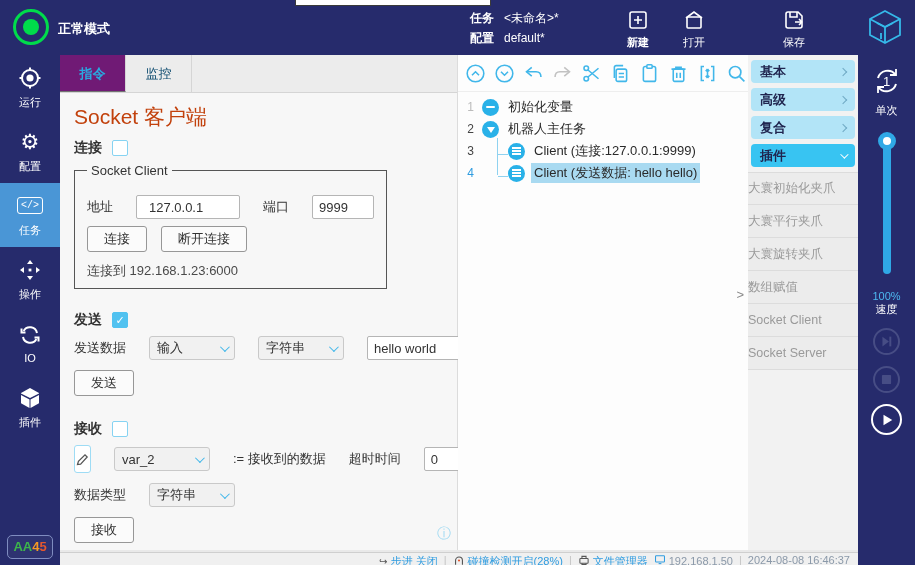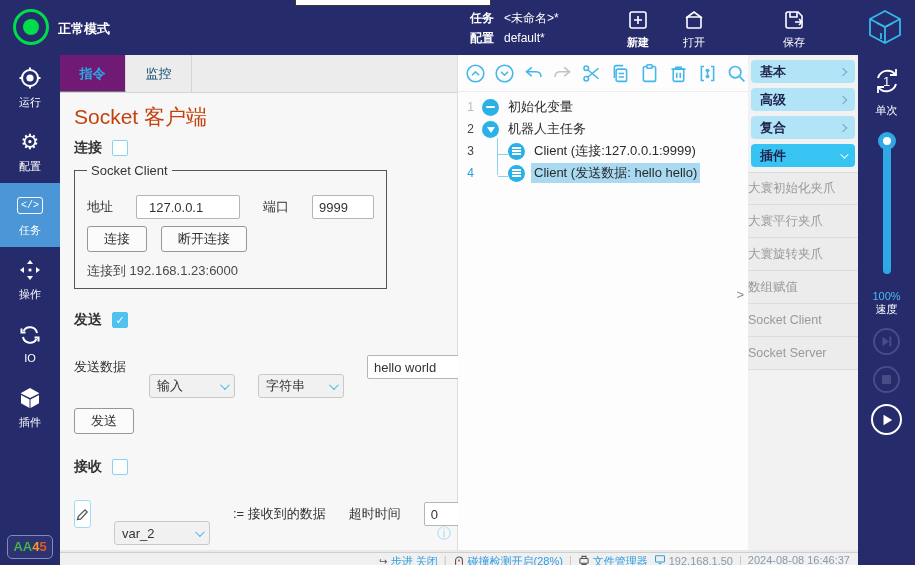--- a/index.html
+++ b/index.html
@@ -41,21 +41,21 @@
   .chk-label { font-weight:bold; font-size:14px; color:#333; }
   .checkbox { width:16px; height:16px; border:1.5px solid #86d3f2; border-radius:2px; background:#fff; display:inline-flex; align-items:center; justify-content:center; cursor:pointer; }
   .checkbox.checked { background:#51c2f0; border-color:#51c2f0; color:#fff; font-size:11px; }
   fieldset.sock { border:1px solid #555; margin:2px 0 10px 0; padding:10px 12px 8px 12px; width:306px; background:transparent; }
   fieldset.sock legend { font-size:13px; color:#333; padding:0 4px; }
   .frow { display:flex; align-items:center; gap:23px; margin:7px 0; flex-wrap:nowrap; }
   .flabel { font-size:13px; color:#333; white-space:nowrap; }
   input.txt { height:24px; border:1px solid #b5b5b5; border-radius:2px; background:#fff; padding:0 6px; font-size:13px; font-family:inherit; color:#333; }
   .btn { height:26px; background:#fbfbfb; border:1px solid #979797; border-radius:3px; padding:0 16px; font-size:13px; color:#333; cursor:pointer; font-family:inherit; }
   .status-line { font-size:13px; color:#4a4a4a; margin-top:10px; }
-  .select { height:24px; min-width:86px; background:#f1f1f1; border:1px solid #c9c9c9; border-radius:3px; display:inline-flex; align-items:center; justify-content:space-between; padding:0 7px; cursor:pointer;margin-top:38px; }
+  .select { height:24px; min-width:86px; background:#f1f1f1; border:1px solid #c9c9c9; border-radius:3px; display:inline-flex; align-items:center; justify-content:space-between; padding:0 7px; cursor:pointer; }
   .select .val { font-size:13px; color:#333; }
   .chev { width:7px; height:7px; border-right:1.6px solid #41b7ea; border-bottom:1.6px solid #41b7ea; transform:rotate(45deg) translateY(-2px); }
   .pencil-btn { width:30px; height:28px; border:1.5px solid #9edcf5; border-radius:3px; background:#fff; display:inline-flex; align-items:center; justify-content:center; cursor:pointer; }
   .info-ico { position:absolute; right:6px; bottom:6px; color:#9fd9f2; font-size:14px; }
 
   
   .tree-panel { position:absolute; left:458px; top:55px; width:290px; height:495px; background:#fdfdfd; }
   .tree-toolbar { height:36px; display:flex; align-items:center; gap:7px; padding:0 0 0 6px; background:#fdfdfd; }
   .tico { width:22px; height:22px; display:flex; align-items:center; justify-content:center; cursor:pointer; }
   .tree { position:relative; padding-top:4px; border-top:1px solid #eee; }

